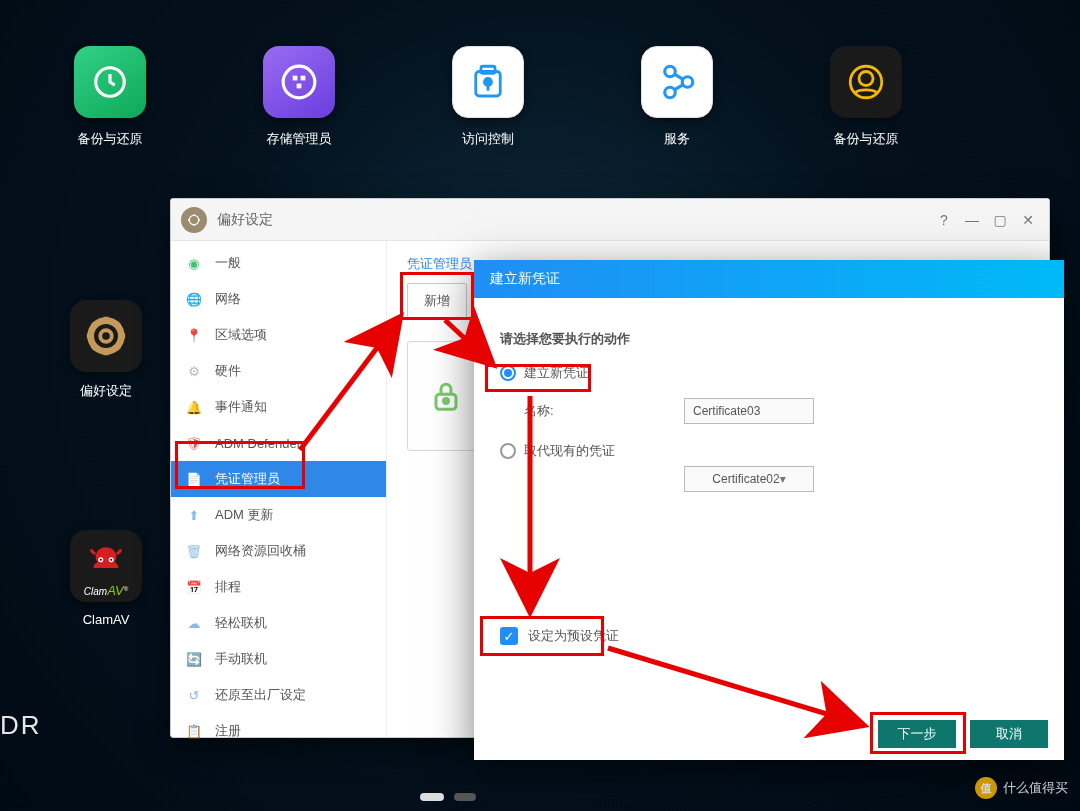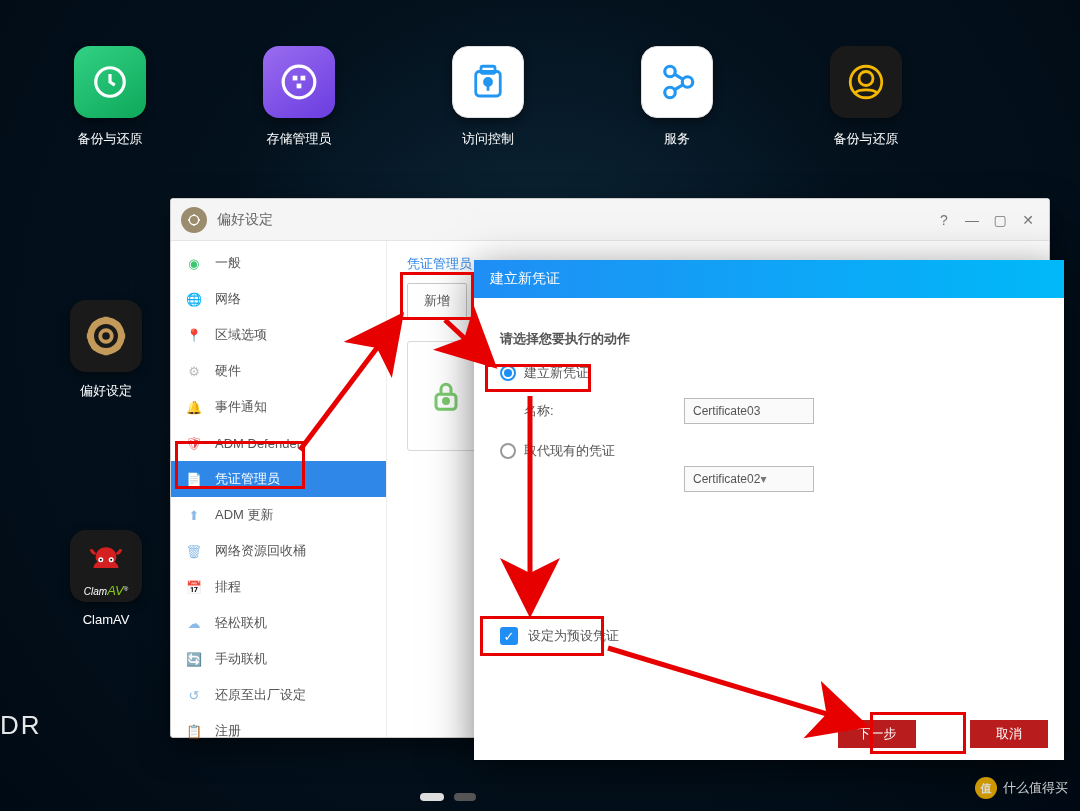--- a/index.html
+++ b/index.html
@@ -40,28 +40,28 @@
   .mhead { height: 38px; background: linear-gradient(90deg, #1f8ef5 0%, #00b9f8 100%); color: #fff; display: flex; align-items: center; padding-left: 16px; font-size: 14px; }
   .mbody { padding: 32px 26px 0 26px; }
   .mprompt { color: #555; margin-bottom: 16px; font-size: 13px; font-weight: bold; }
   .opt { display: flex; align-items: center; gap: 8px; margin-bottom: 16px; font-size: 13px; color: #555; }
   .radio { width: 16px; height: 16px; border-radius: 50%; border: 2px solid #1f8ef5; display: flex; align-items: center; justify-content: center; cursor: pointer; }
   .radio.on::after { content: ""; width: 8px; height: 8px; border-radius: 50%; background: #1f8ef5; }
   .radio.off { border-color: #999; }
   .field-row { display: flex; align-items: center; margin-left: 24px; margin-bottom: 18px; }
   .field-row label { width: 160px; font-size: 13px; color: #555; }
   .tin { width: 130px; height: 26px; border: 1px solid #bbb; padding: 0 8px; font-size: 12px; color: #555; background: #fafafa; }
-  .sel { width: 130px; height: 26px; border: 1px solid #bbb; padding: 0 8px; font-size: 12px; color: #555; background: #fafafa; display: flex; align-items: center; justify-content: flex-start; cursor: pointer; }
+  .sel { width: 130px; height: 26px; border: 1px solid #bbb; padding: 0 8px; font-size: 12px; color: #555; background: #fafafa; display: flex; align-items: center; justify-content: center; cursor: pointer; }
   .sel::after { content: "▾"; color: #777; }
 
   .chk-row { position: absolute; left: 500px; top: 627px; display: flex; align-items: center; gap: 10px; font-size: 13px; color: #555; }
   .chk { width: 18px; height: 18px; border-radius: 3px; background: #1f8ef5; display: flex; align-items: center; justify-content: center; color: #fff; font-size: 13px; cursor: pointer; }
 
   .mfoot { position: absolute; bottom: 12px; right: 16px; display: flex; gap: 14px; }
-  .btn { width: 78px; height: 28px; background: #b91c1c; color: #fff; border: none; cursor: pointer; font-size: 13px; display: flex; align-items: center; justify-content: center; margin-left: 40px; }
+  .btn { width: 78px; height: 28px; background: #0f766e; color: #fff; border: none; cursor: pointer; font-size: 13px; display: flex; align-items: center; justify-content: center; }
 
   
   .rb { position: absolute; border: 3px solid #e60000; pointer-events: none; }
 
   
   svg.overlay { position: absolute; left: 0; top: 0; width: 1080px; height: 811px; pointer-events: none; }
 
   
   .dots { position: absolute; left: 420px; bottom: 10px; display: flex; gap: 10px; }
   .dot { width: 22px; height: 8px; border-radius: 4px; background: #555; }

